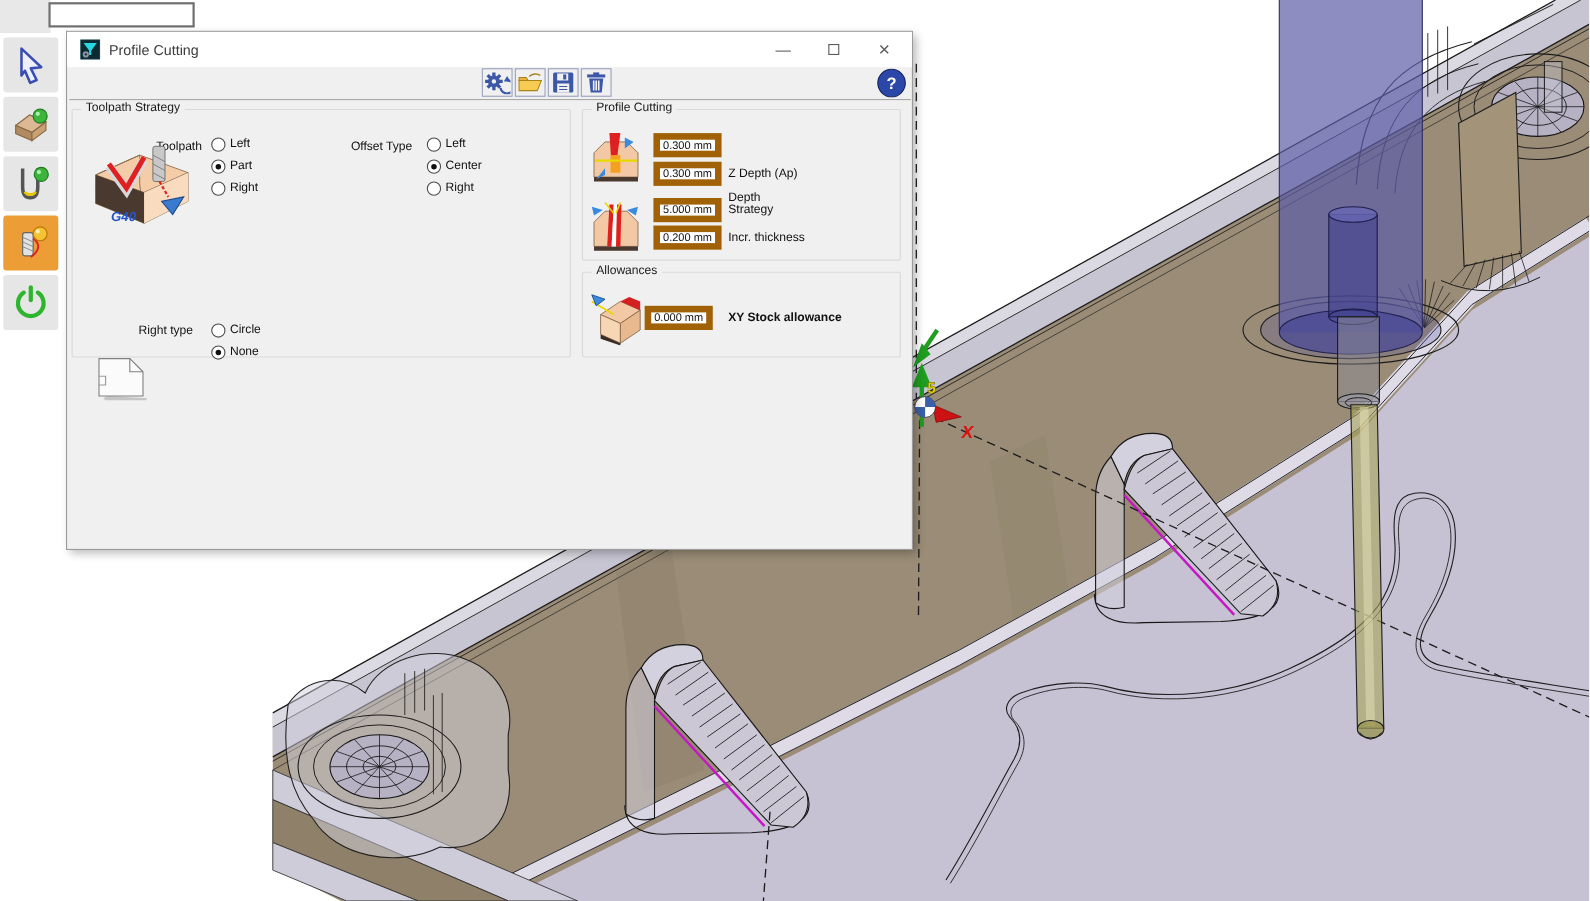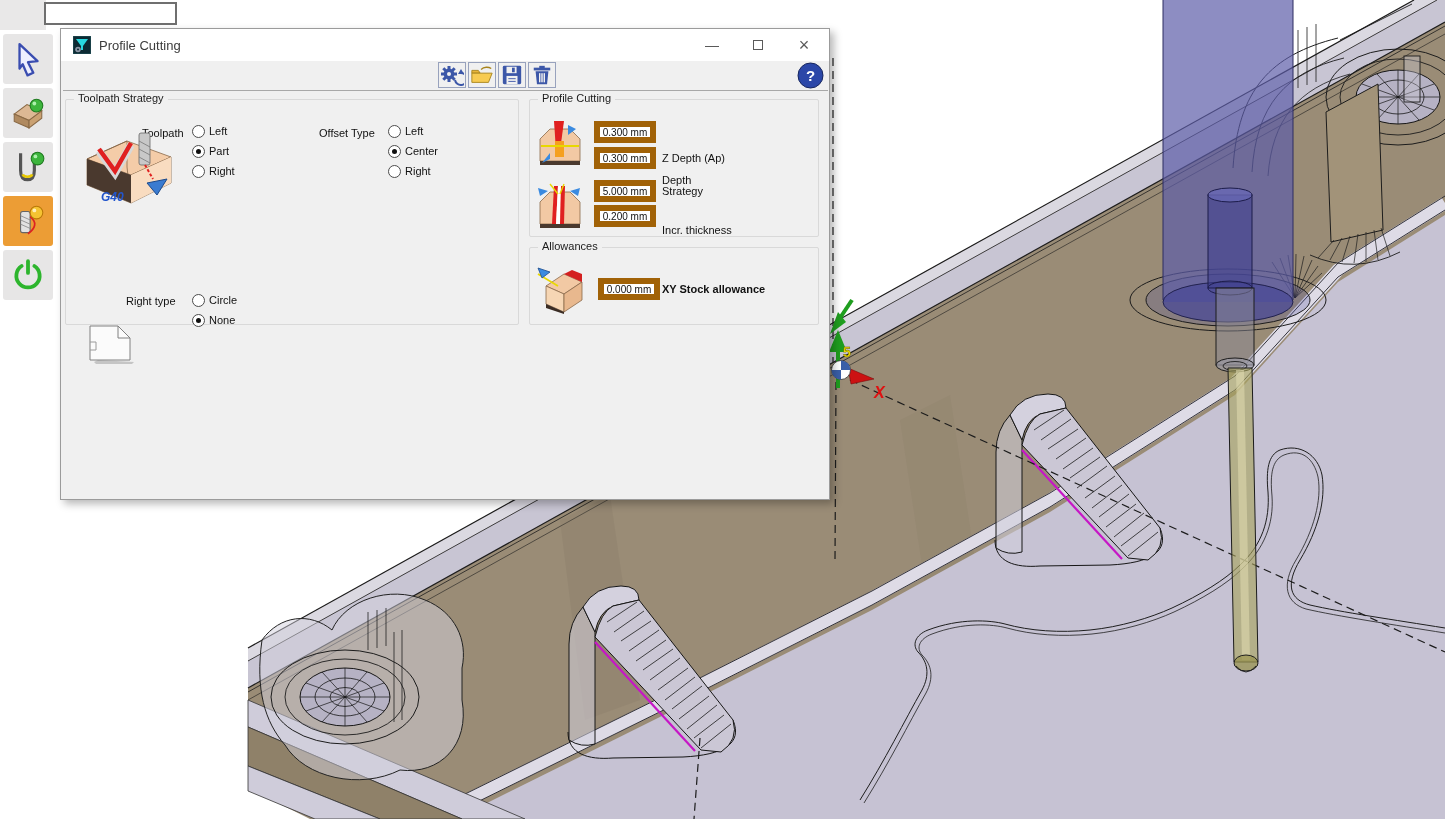--- a/index.html
+++ b/index.html
@@ -478,32 +478,32 @@
       <polygon points="22,6 25,6 24,44 20,44" fill="#fff"></polygon>
       <polygon points="25,6 29,6 28,44 24,44" fill="#e02020"></polygon>
       <line x1="14" y1="4" x2="22" y2="14" stroke="#e8d800" stroke-width="1.4"></line>
       <line x1="28" y1="4" x2="24" y2="14" stroke="#e8d800" stroke-width="1.4"></line>
       <polygon points="2,8 12,11 4,16" fill="#3a8ae0"></polygon>
       <polygon points="44,8 34,11 42,16" fill="#3a8ae0"></polygon>
     </svg>
     <input class="field" style="left: 64px; top: 80px;" value="5.000 mm">
     <span class="fldlbl" style="left:132px;top:85px;">Strategy</span>
     <input class="field" style="left: 64px; top: 105px;" value="0.200 mm">
-    <span class="fldlbl" style="left:132px;top:110px;margin-top:14px;">Incr. thickness</span>
+    <span class="fldlbl" style="left:132px;top:110px;">Incr. thickness</span>
   </div>
 
   <div class="group" style="left:468px;top:218px;width:290px;height:78px;">
     <span class="gl">Allowances</span>
     <svg class="icoabs" style="left:6px;top:16px;" width="48" height="50" viewBox="0 0 48 50">
       <polygon points="10,22 28,10 46,18 28,30" fill="#f2c9a4" stroke="#8a6a4a" stroke-width="0.8"></polygon>
       <polygon points="10,22 10,40 28,48 28,30" fill="#f6d6b4" stroke="#8a6a4a" stroke-width="0.8"></polygon>
       <polygon points="28,30 28,48 46,36 46,18" fill="#e8b88e" stroke="#8a6a4a" stroke-width="0.8"></polygon>
       <polygon points="28,10 36,6 46,10 46,18" fill="#d42020"></polygon>
       <polygon points="10,40 10,44 28,50 28,48" fill="#3a2c24"></polygon>
       <line x1="2" y1="10" x2="22" y2="22" stroke="#e8d800" stroke-width="1.6"></line>
       <polygon points="2,4 14,8 6,14" fill="#3a8ae0" stroke="#1d4a8a" stroke-width="0.8"></polygon>
     </svg>
-    <input class="field" style="left: 68px; top: 30px;" value="0.000 mm">
+    <input class="field" style="left: 56px; top: 30px;" value="0.000 mm">
     <span class="fldlbl" style="left:132px;top:35px;font-weight:bold;">XY Stock allowance</span>
   </div>
 </div>
 
 </div>
 
 </body></html>

